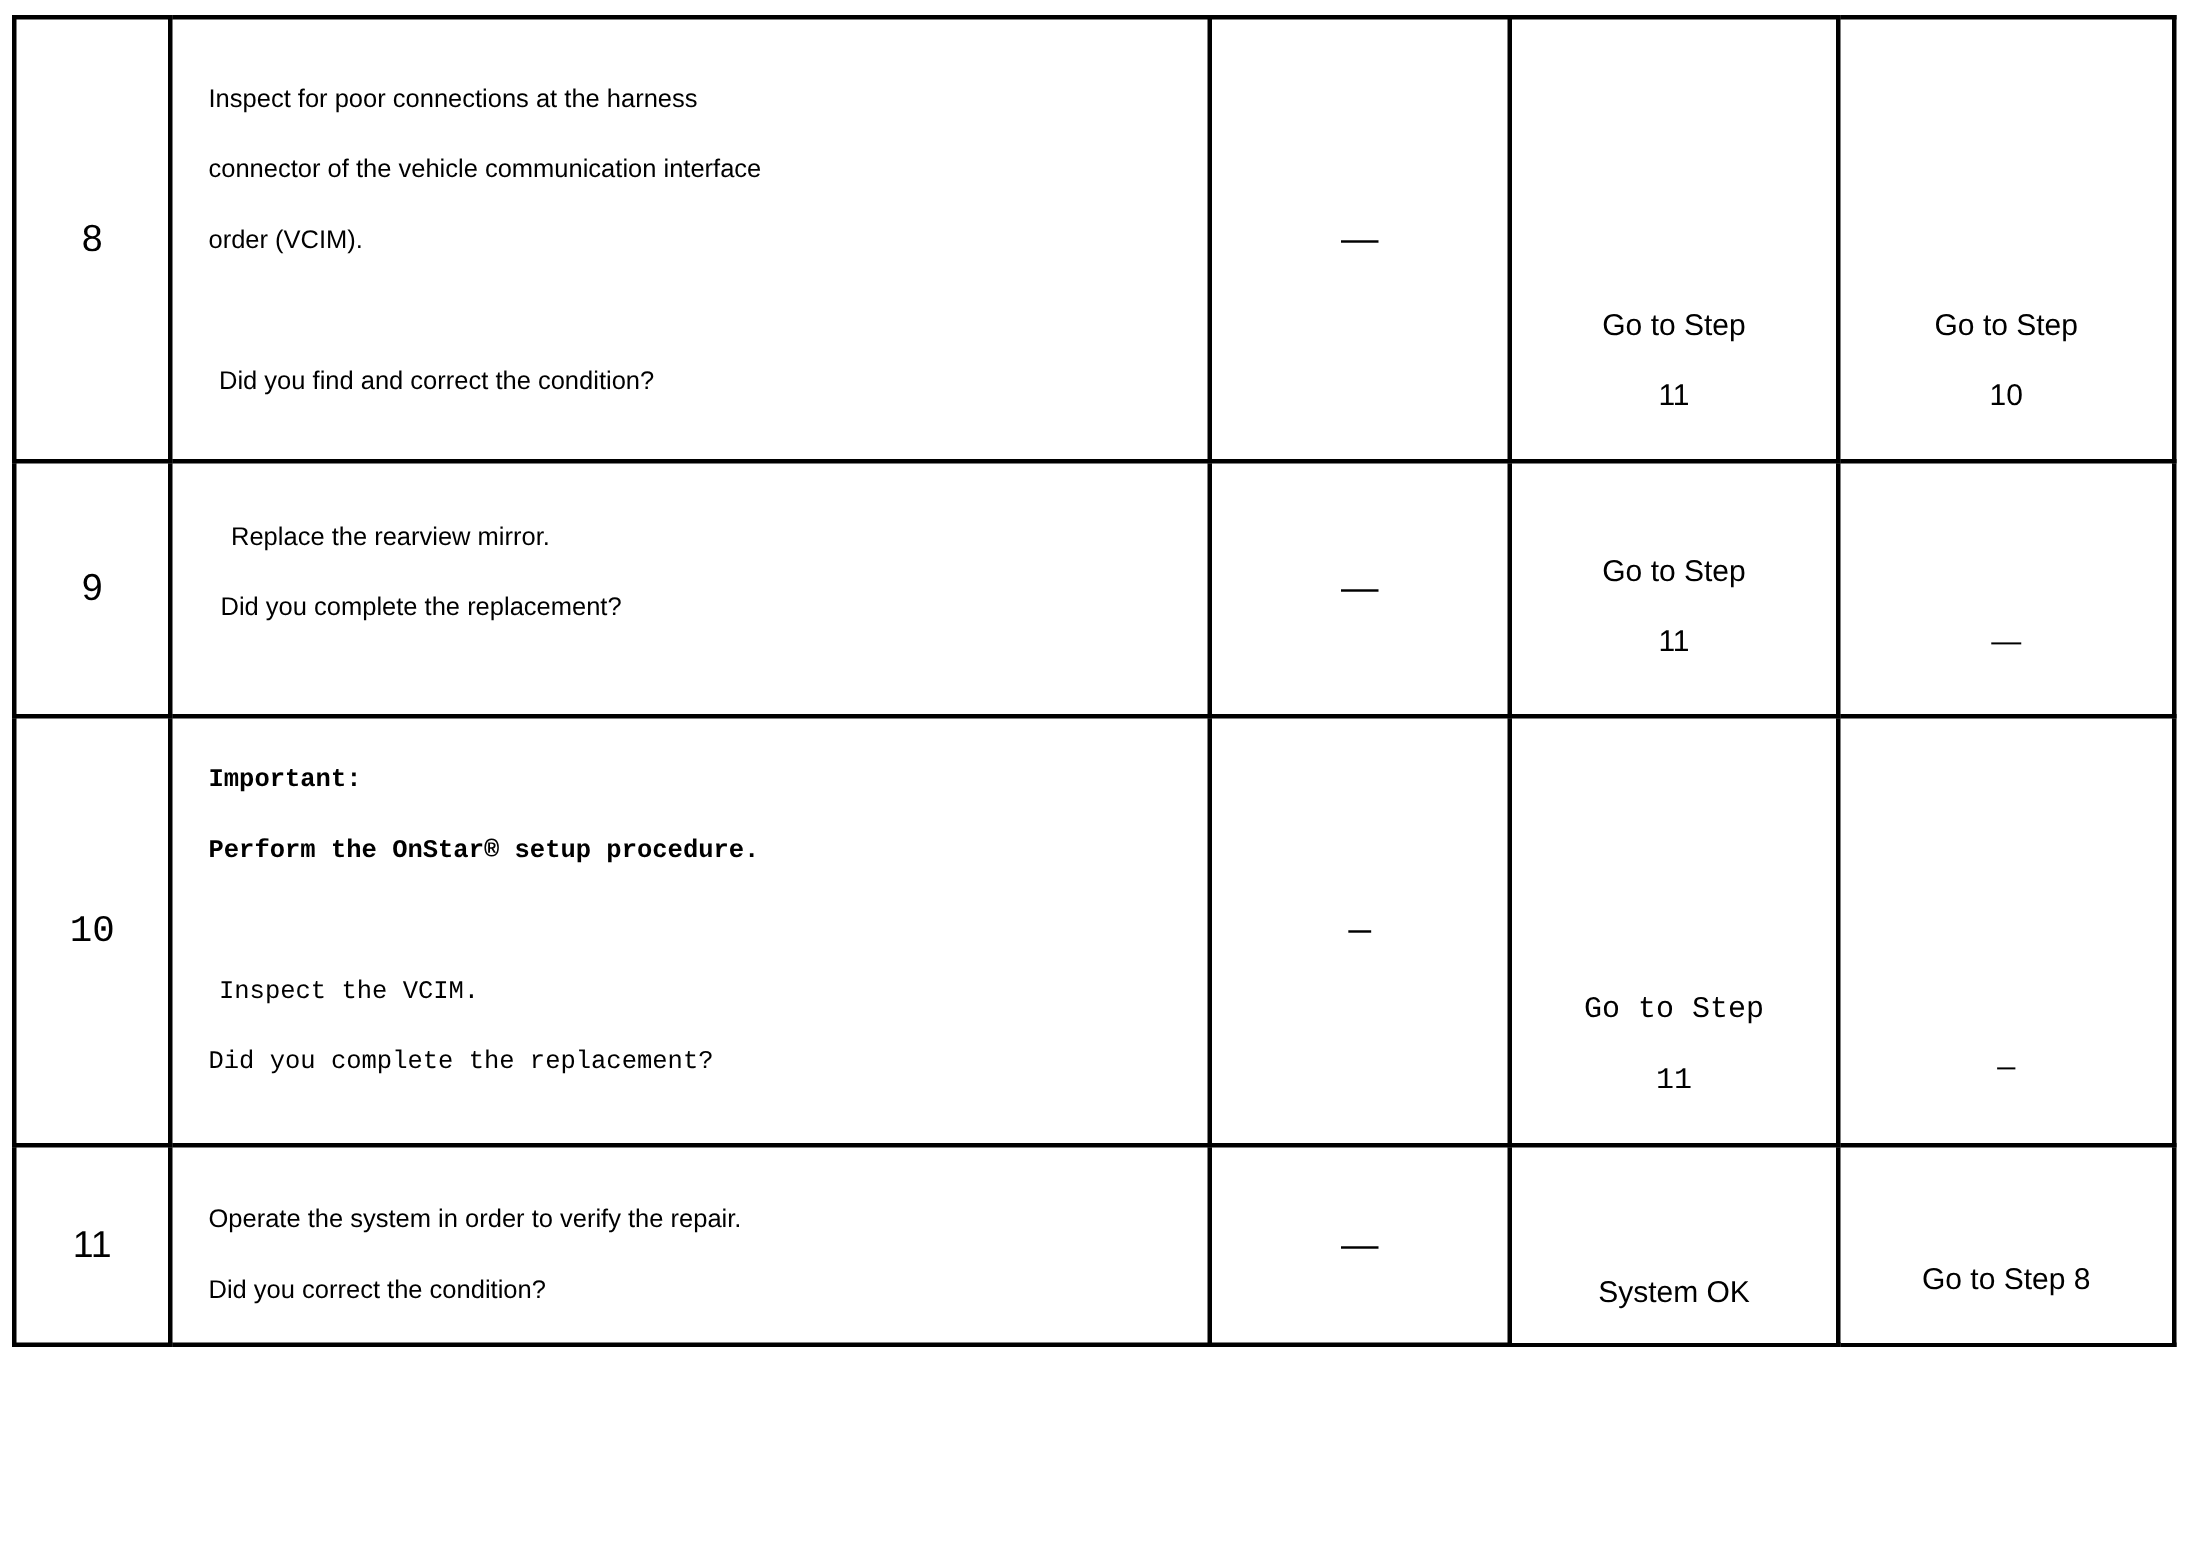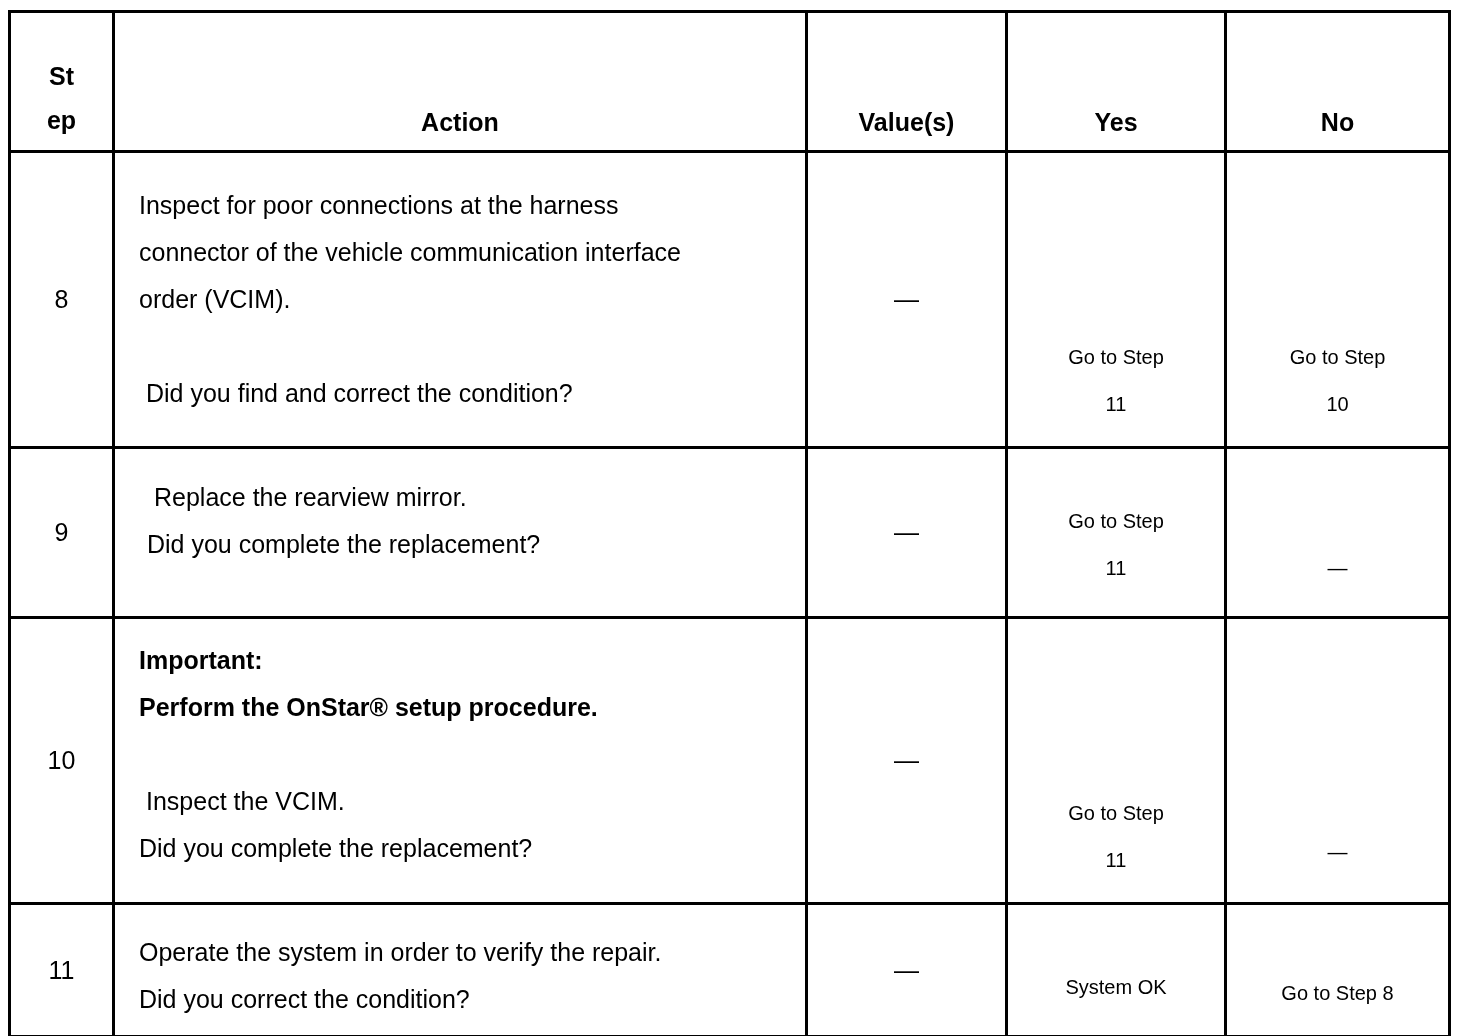--- a/index.html
+++ b/index.html
@@ -76,21 +76,21 @@
   
   .stepnum {
     text-align: center;
     font-size: 25px;
     line-height: 1;
   }
 
   
   .action {
     padding: 24px 12px 24px 24px;
-    font-size: 25px;
+    font-size: 17px;
     line-height: 47px;
     text-align: left;
   }
   .action .ln { display: block; white-space: nowrap; }
   .action .bold { font-weight: bold; }
   .action .gap { display: block; height: 47px; }
   .action .indent1 { padding-left: 7px; }
 
   
   .value {
@@ -113,58 +113,38 @@
     position: absolute;
     left: 0; right: 0;
     bottom: 18px;
     text-align: center;
   }
   .pos-lower-sm .stack { bottom: 24px; }
 
   
   .r8  td { height: 293px; }
   .r9  td { height: 167px; }
-  .r10 td { height: 283px; }
+  .r10 td { height: 283px; font-family: Liberation Mono, monospace; }
   .r11 td { height: 119px; }
 </style>
 </head>
 <body>
 
 <div class="page">
 
   <table class="diag">
     <colgroup>
       <col class="c-step">
       <col class="c-act">
       <col class="c-val">
       <col class="c-yes">
       <col class="c-no">
     </colgroup>
     <tbody>
 
-      <tr>
-        <td class="hdr-cell">
-          <div class="hdr-step-inner">
-            <span>St</span>
-            <span>ep</span>
-          </div>
-        </td>
-        <td class="hdr-cell">
-          <div class="hdr-inner">Action</div>
-        </td>
-        <td class="hdr-cell">
-          <div class="hdr-inner">Value(s)</div>
-        </td>
-        <td class="hdr-cell">
-          <div class="hdr-inner">Yes</div>
-        </td>
-        <td class="hdr-cell">
-          <div class="hdr-inner">No</div>
-        </td>
-      </tr>
 
       <tr class="r8">
         <td class="stepnum">8</td>
         <td>
           <div class="action">
             <span class="ln">Inspect for poor connections at the harness</span>
             <span class="ln">connector of the vehicle communication interface</span>
             <span class="ln">order (VCIM).</span>
             <span class="gap"></span>
             <span class="ln indent1">Did you find and correct the condition?</span>
@@ -235,21 +215,21 @@
       <tr class="r11">
         <td class="stepnum">11</td>
         <td>
           <div class="action" style="padding-bottom:12px;">
             <span class="ln">Operate the system in order to verify the repair.</span>
             <span class="ln">Did you correct the condition?</span>
           </div>
         </td>
         <td class="value">—</td>
         <td class="branch pos-lower">
-          <div class="stack" style="bottom:24px;">
+          <div class="stack" style="bottom:9px;">
             <span class="ln">System OK</span>
           </div>
         </td>
         <td class="branch pos-lower">
           <div class="stack" style="bottom:18px;">
             <span class="ln">Go to Step 8</span>
           </div>
         </td>
       </tr>
 

